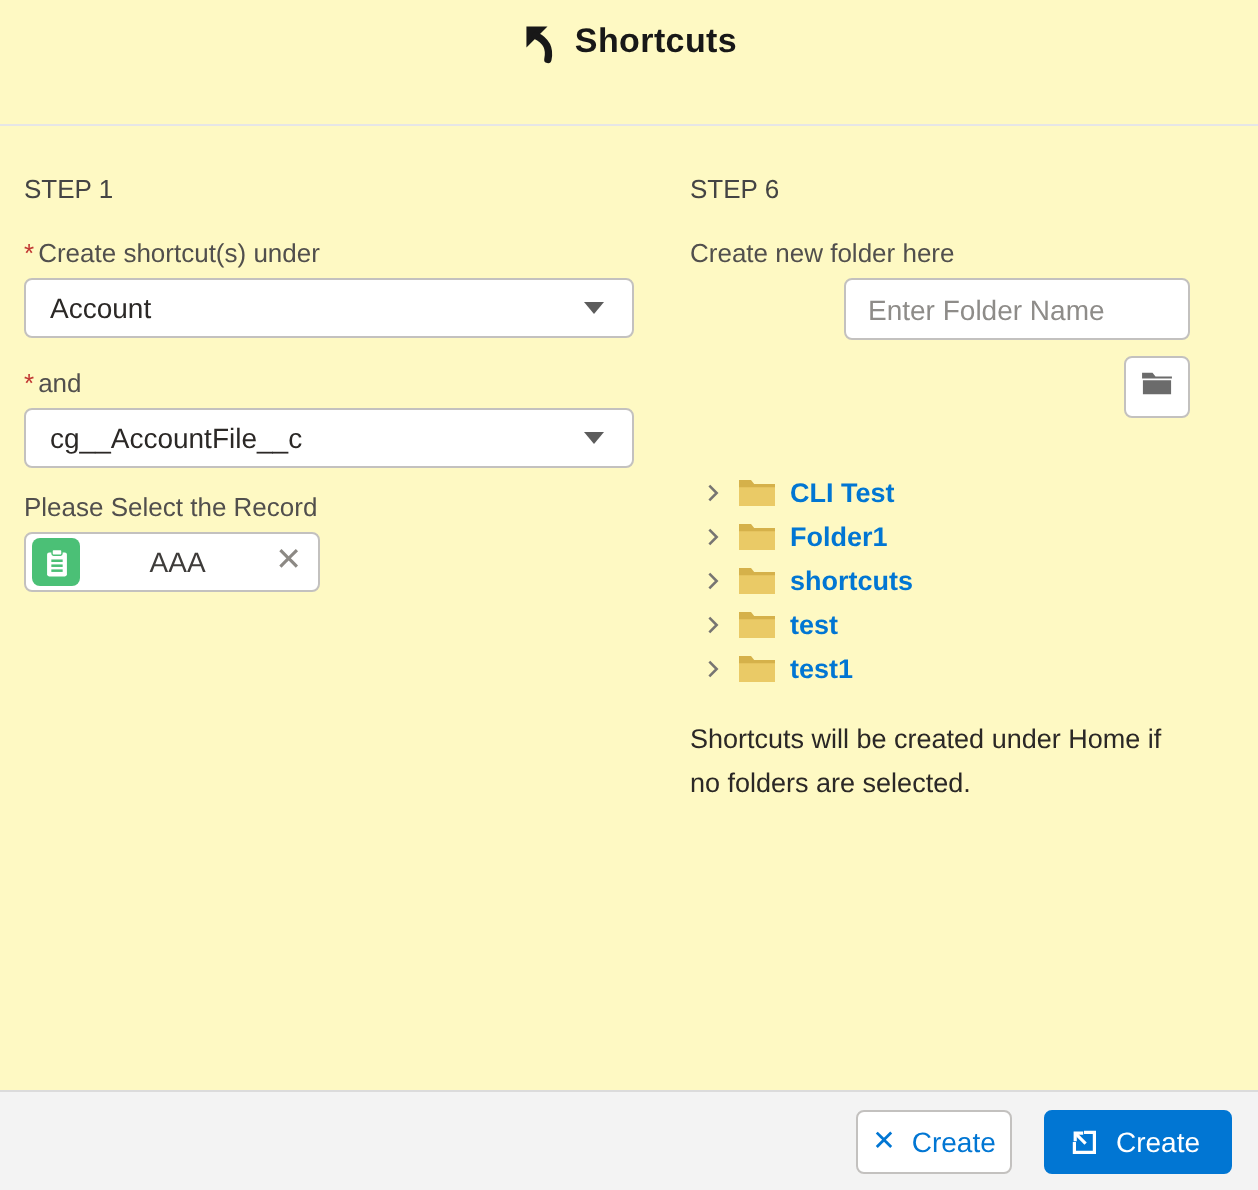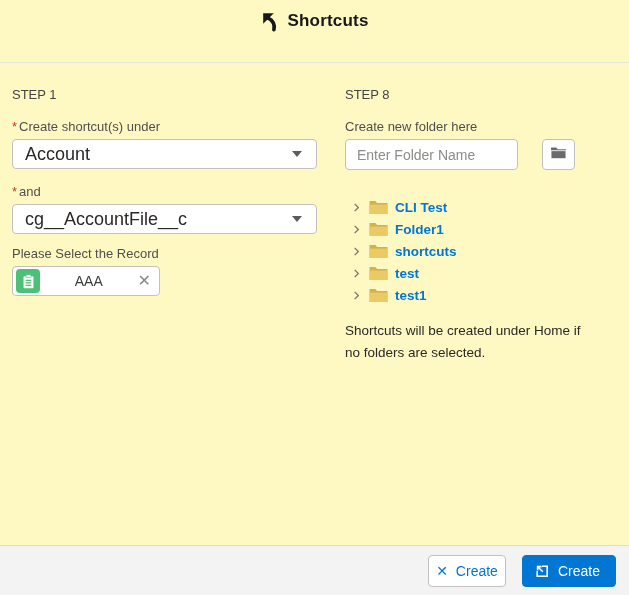--- a/index.html
+++ b/index.html
@@ -35,21 +35,21 @@
 
   .combobox {
     width: 305px; height: 30px;
     border: 1px solid #c3c1bf; border-radius: 4px;
     background: #fff;
     display: flex; align-items: center; justify-content: space-between;
     padding: 0 14px 0 12px;
     cursor: pointer;
     margin-bottom: 15px;
   }
-  .combobox-value { font-size: 18px; color: #2b2826; }
+  .combobox-value { font-size: 14px; color: #2b2826; }
   .dd-arrow {
     width: 0; height: 0;
     border-left: 5px solid transparent; border-right: 5px solid transparent;
     border-top: 6px solid #5c5c5c;
   }
 
   .record-label { margin-top: -3px; }
   .pill {
     margin-top: 5px;
     width: 148px; height: 30px;
@@ -61,21 +61,21 @@
   .pill-icon {
     width: 24px; height: 24px; border-radius: 4px;
     background: #4bc076;
     display: flex; align-items: center; justify-content: center;
     flex: 0 0 24px;
   }
   .pill-label { flex: 1 1 auto; text-align: center; font-size: 14px; color: #3e3c3a; }
   .pill-remove { color: #8c8984; font-size: 16px; line-height: 1; cursor: pointer; background:none; border:none; padding:0; font-family: inherit; }
 
   
-  .folder-row { display: flex; align-items: flex-start; gap: 24px; margin-bottom: 26px; }
+  .folder-row { display: flex; align-items: flex-end; gap: 8px; margin-bottom: 26px; flex-direction: column; }
   .folder-input {
     width: 173px; height: 31px;
     border: 1px solid #c3c1bf; border-radius: 4px;
     padding: 0 11px; font-size: 14px; color: #2b2826;
     font-family: inherit; outline: none;
   }
   .folder-input::placeholder { color: #8e8c89; }
   .folder-btn {
     width: 33px; height: 31px;
     border: 1px solid #c3c1bf; border-radius: 4px;
@@ -169,21 +169,21 @@
             <rect x="8" y="13" width="8" height="1.8" fill="#4bc076"></rect>
             <rect x="8" y="16.5" width="8" height="1.8" fill="#4bc076"></rect>
           </svg>
         </span>
         <span class="pill-label">AAA</span>
         <button class="pill-remove">✕</button>
       </div>
     </div>
 
     <div class="col-right">
-      <div class="step-heading">STEP 8</div>
+      <div class="step-heading">STEP 6</div>
 
       <div class="field-label">Create new folder here</div>
       <div class="folder-row">
         <input class="folder-input" type="text" placeholder="Enter Folder Name" style="">
         <button class="folder-btn">
           <span>
             <svg viewBox="0 0 18 15" width="17" height="14">
               <path d="M1 1.5 h5.6 l1.6 2 H17 V13.5 H1 Z" fill="#6b6b6b"></path>
               <path d="M1 5 H17 V13.5 H1 Z" fill="#6b6b6b" stroke="#ffffff" stroke-width="0.9"></path>
             </svg>

